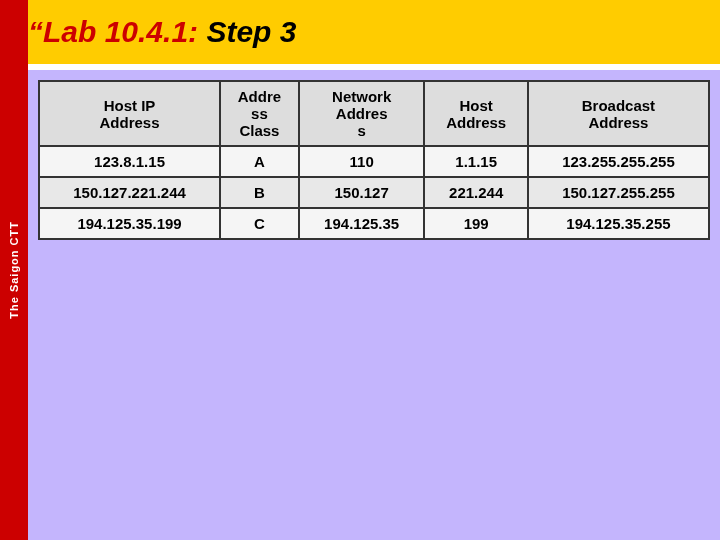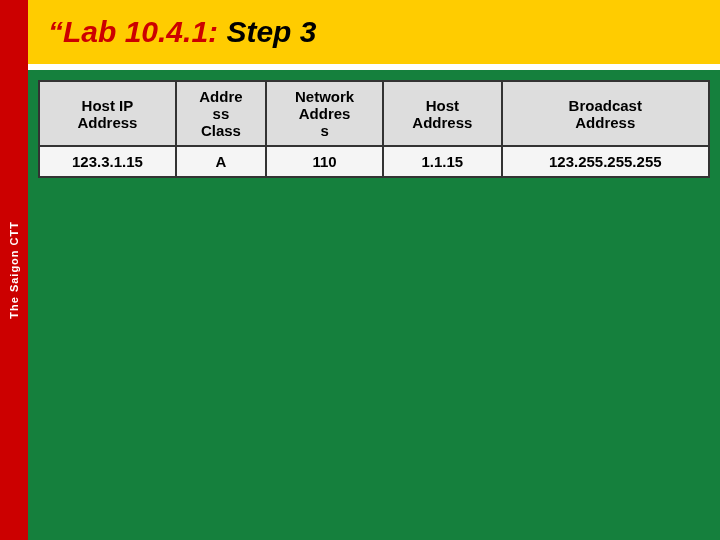--- a/index.html
+++ b/index.html
@@ -45,42 +45,41 @@
     
     .top-bar {
       position: absolute;
       left: 28px;
       top: 0;
       right: 0;
       height: 64px;
       background: #ffcc00;
       display: flex;
       align-items: center;
-      padding-left: 20px;
     }
 
     .page-title {
       font-size: 30px;
       font-weight: bold;
       color: #000;
       font-style: italic;
     }
 
     .page-title .quote {
       color: #cc0000;
     }
 
     
     .main-content {
       position: absolute;
       left: 28px;
       top: 70px;
       right: 0;
       bottom: 0;
-      background: #15803d;
+      background: #c4b5fd;
       padding: 10px 10px 10px 10px;
     }
 
     
     table {
       width: 100%;
       border-collapse: collapse;
       font-size: 15px;
       font-weight: bold;
     }
@@ -126,23 +125,37 @@
         <tr>
           <th>Host IP<br>Address</th>
           <th>Addre<br>ss<br>Class</th>
           <th>Network<br>Addres<br>s</th>
           <th>Host<br>Address</th>
           <th>Broadcast<br>Address</th>
         </tr>
       </thead>
       <tbody id="table-body">
           <tr>
-            <td>123.3.1.15</td>
+            <td>123.8.1.15</td>
             <td>A</td>
             <td>110</td>
             <td>1.1.15</td>
             <td>123.255.255.255</td>
+          </tr>
+          <tr>
+            <td>150.127.221.244</td>
+            <td>B</td>
+            <td>150.127</td>
+            <td>221.244</td>
+            <td>150.127.255.255</td>
+          </tr>
+          <tr>
+            <td>194.125.35.199</td>
+            <td>C</td>
+            <td>194.125.35</td>
+            <td>199</td>
+            <td>194.125.35.255</td>
           </tr>
         </tbody>
     </table>
   </div>
 
 </div>
 
 </body></html>

